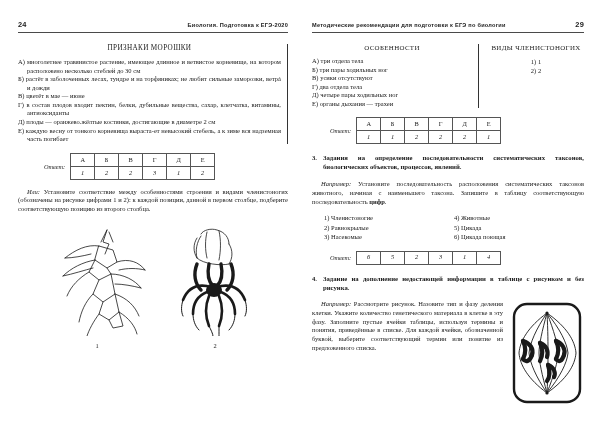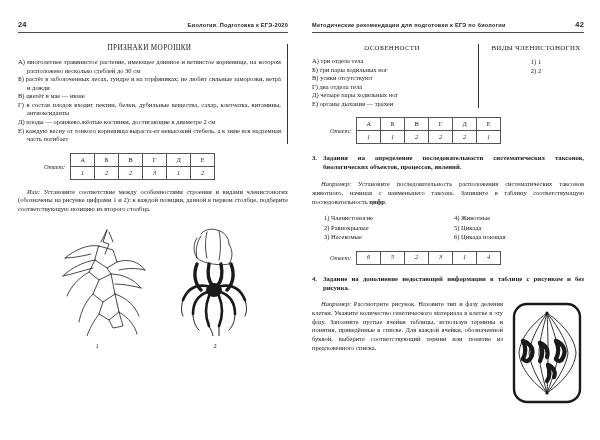--- a/index.html
+++ b/index.html
@@ -298,21 +298,21 @@
         </svg>
         <div class="figcap">2</div>
       </div>
     </div>
   </div>
 
   <div class="page page-right">
 
     <div class="runhead runhead-right">
       <span class="title">Методические рекомендации для подготовки к ЕГЭ по биологии</span>
-      <span class="folio">42</span>
+      <span class="folio">29</span>
     </div>
 
     <div class="match">
       <div class="col-a">
         <div class="colhead">ОСОБЕННОСТИ</div>
         <div class="item">А) три отдела тела</div>
         <div class="item">Б) три пары ходильных ног</div>
         <div class="item">В) усики отсутствуют</div>
         <div class="item">Г) два отдела тела</div>
         <div class="item">Д) четыре пары ходильных ног</div>

